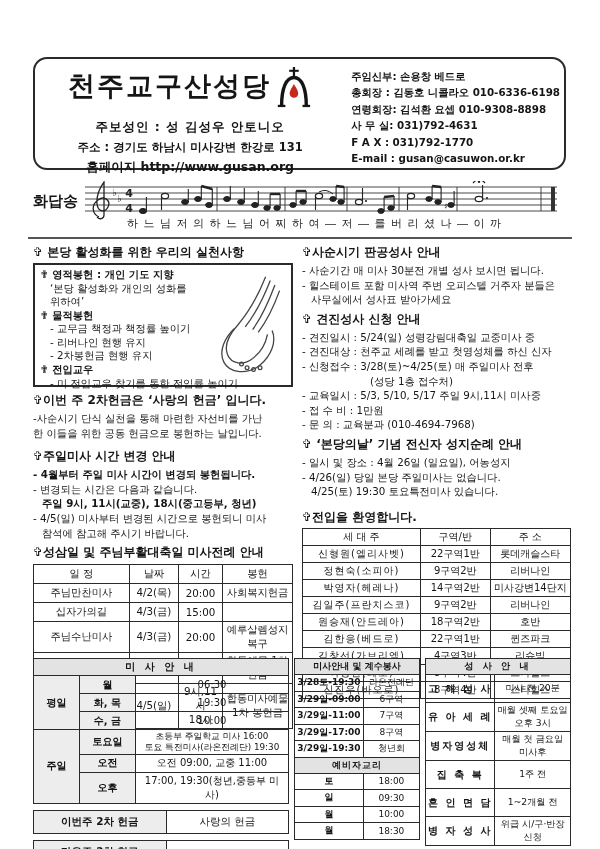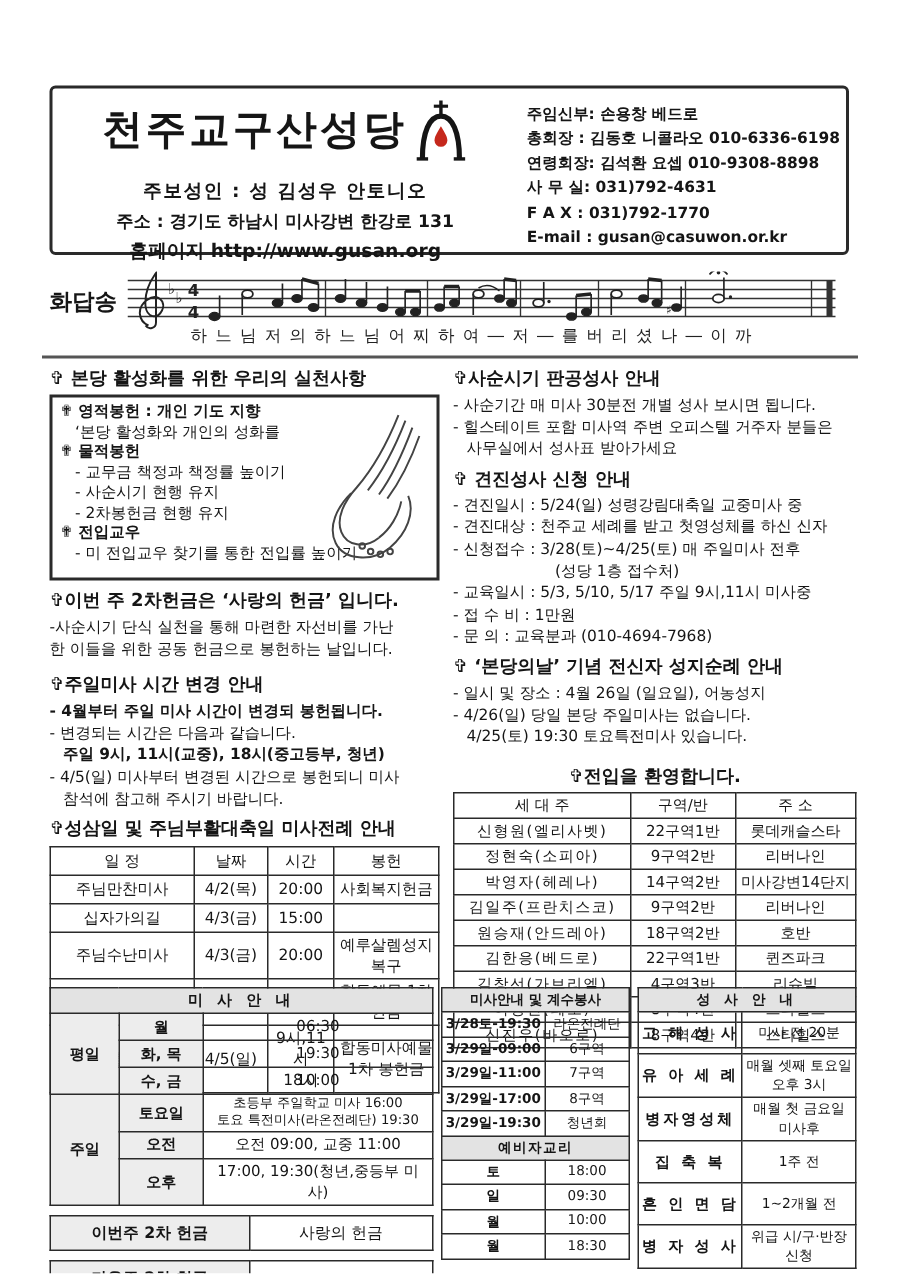--- a/index.html
+++ b/index.html
@@ -1,21 +1,21 @@
 <!DOCTYPE html>
 <html><head>
 <meta charset="utf-8">
 <style>
   html,body{margin:0;padding:0;background:#fff;}
   .page{position:relative;width:600px;height:849px;background:#fff;overflow:hidden;
         font-family:"DejaVu Sans","Liberation Sans",sans-serif;color:#151515;}
 
   
   .header-box{position:absolute;left:33px;top:57px;width:533px;height:113px;
-              border:2px solid #2a2a2a;border-radius:4px;display:flex;box-sizing:border-box;}
+              border:2px solid #2a2a2a;border-radius:14px;display:flex;box-sizing:border-box;}
   .hleft{width:305px;padding:5px 0 0 10px;text-align:center;}
   .name-row{display:flex;align-items:center;justify-content:center;gap:3px;}
   .church-name{font-family:"DejaVu Serif","Liberation Serif",serif;font-weight:bold;
                font-size:27px;letter-spacing:2px;white-space:nowrap;}
   .patron{font-weight:bold;font-size:12.5px;letter-spacing:1px;margin-top:11px;white-space:nowrap;}
   .address{font-weight:bold;font-size:11.5px;margin-top:4px;white-space:nowrap;}
   .homepage{font-weight:bold;font-size:12.5px;margin-top:4px;white-space:nowrap;}
   .hright{flex:1;padding:9px 4px 0 16px;font-size:10.3px;font-weight:bold;
           line-height:1.6;white-space:nowrap;}
 
@@ -198,23 +198,24 @@
 
   <div class="divider"></div>
 
   <div class="columns">
 
     <div class="col-left">
       <div class="sec-title">✞ 본당 활성화를 위한 우리의 실천사항</div>
       <div class="practice-box">
         <div class="pb-head">✟ 영적봉헌 : 개인 기도 지향</div>
         <div class="pb-sub">‘본당 활성화와 개인의 성화를</div>
+        <div class="pb-sub">위하여’</div>
         <div class="pb-head">✟ 물적봉헌</div>
         <div class="pb-item">- 교무금 책정과 책정률 높이기</div>
-        <div class="pb-item">- 사순시기  현행 유지</div>
+        <div class="pb-item">- 리버나인  현행 유지</div>
         <div class="pb-item">- 2차봉헌금 현행 유지</div>
         <div class="pb-head">✟ 전입교우</div>
         <div class="pb-item">- 미 전입교우 찾기를 통한 전입률 높이기</div>
         <svg class="hands" width="84" height="104" viewBox="0 0 90 112">
           <g fill="none" stroke="#444" stroke-width="1.4">
             <path d="M64,4 C56,24 46,42 34,56 C25,66 19,78 23,88 C27,98 40,100 50,92"></path>
             <path d="M69,8 C62,26 53,44 42,58"></path>
             <path d="M74,13 C68,29 61,46 50,61"></path>
             <path d="M79,19 C74,33 67,49 56,64"></path>
             <path d="M30,60 C20,70 13,84 19,96 C25,108 45,110 58,99 C70,89 76,74 71,62"></path>
@@ -296,21 +297,21 @@
       <div class="line ind2">(성당 1층 접수처)</div>
       <div class="line">- 교육일시 : 5/3, 5/10, 5/17 주일 9시,11시 미사중</div>
       <div class="line">- 접 수 비 : 1만원</div>
       <div class="line">- 문    의 : 교육분과 (010-4694-7968)</div>
 
       <div class="sec-title" style="margin-top:4px;">✞ ‘본당의날’ 기념 전신자 성지순례 안내</div>
       <div class="line">- 일시 및 장소 : 4월 26일 (일요일),   어농성지</div>
       <div class="line">- 4/26(일) 당일 본당 주일미사는 없습니다.</div>
       <div class="line ind1">4/25(토) 19:30 토요특전미사 있습니다.</div>
 
-      <div class="sec-title" style="margin-top:10px;text-align:center;">✞전입을 환영합니다.</div>
+      <div class="sec-title" style="margin-top:10px;">✞전입을 환영합니다.</div>
       <table class="transfer">
         <tbody>
             <tr>
           <th style="width:44%">세 대 주</th>
           <th style="width:26%">구역/반</th>
           <th style="width:30%">주 소</th>
         </tr>
         <tr>
               <td class="t-name">신형원(엘리사벳)</td>
               <td>22구역1반</td>

